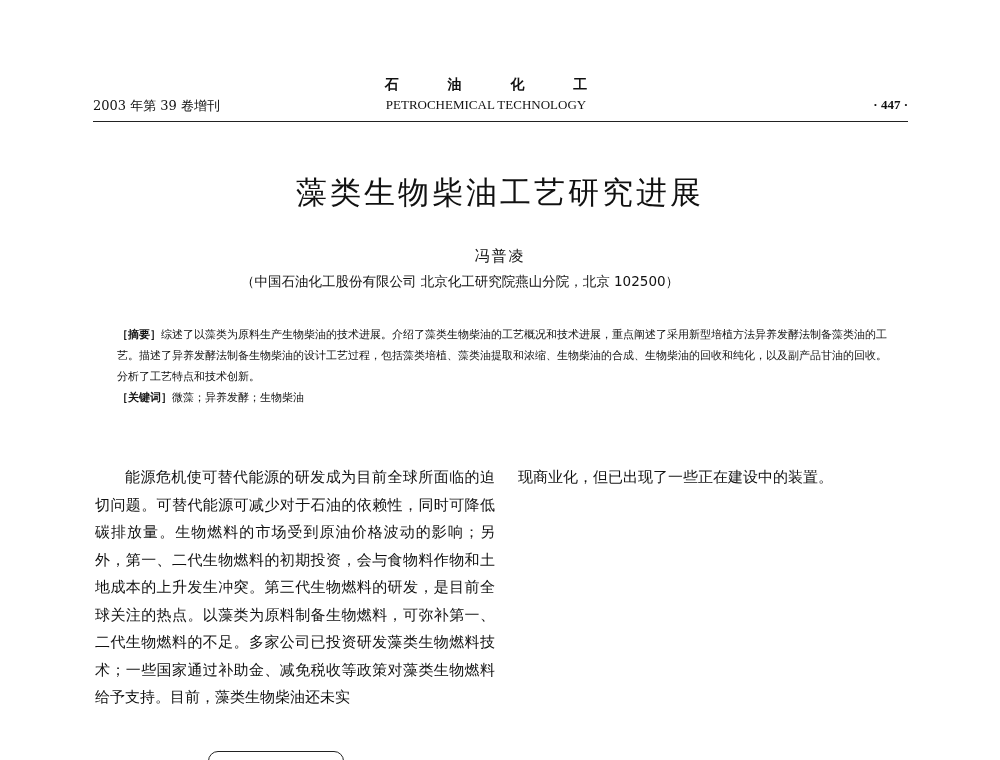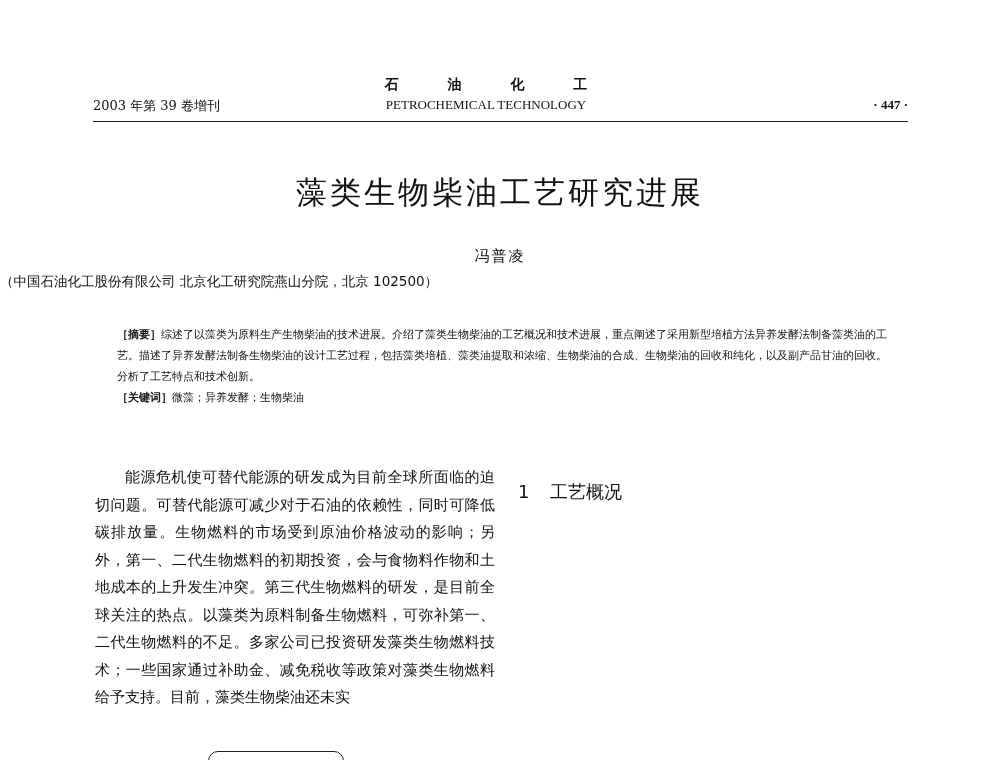--- a/index.html
+++ b/index.html
@@ -6,21 +6,21 @@
   body { width:1000px; height:760px; position:relative; overflow:hidden; color:#111; font-family:"DejaVu Serif", serif; }
   .abs { position:absolute; }
   .hdr-left { left:93px; top:97px; font-size:13px; }
   .hdr-center { left:0; width:972px; text-align:center; }
   .hdr-cn { top:76px; font-size:14px; letter-spacing:22px; font-weight:bold; padding-left:22px; box-sizing:border-box; }
   .hdr-en { top:97px; font-size:13px; font-family:"Liberation Serif", serif; }
   .hdr-page { right:92px; top:97px; font-size:13px; font-family:"Liberation Serif", serif; font-weight:bold; }
   .hdr-rule { left:93px; top:121px; width:815px; height:0; border-top:1.5px solid #222; }
   .title { left:0; width:1000px; top:172px; text-align:center; font-size:31px; letter-spacing:3px; font-family:"DejaVu Sans", sans-serif; }
   .author { left:0; width:1000px; top:247px; text-align:center; font-size:15px; letter-spacing:2px; }
-  .affil { left:0; width:920px; top:273px; font-size:13.5px; font-family:"DejaVu Sans", sans-serif; }
+  .affil { left:0; width:920px; top:273px; text-align:center; font-size:13.5px; font-family:"DejaVu Sans", sans-serif; }
   .abstract { left:117px; top:324px; width:770px; font-size:11px; line-height:21px; font-family:"DejaVu Sans", sans-serif; }
   .abstract p { margin:0; }
   .lbl { font-weight:bold; }
   .gap { display:inline-block; width:44px; }
   .col { top:464px; width:400px; font-size:15px; line-height:27.5px; font-family:"DejaVu Sans", sans-serif; }
   .col p { margin:0; text-align:justify; }
   .col-left { left:95px; }
   .col-right { left:518px; }
   .indent { text-indent:2em; }
   .section-heading { font-size:18px; margin:14px 0 12px 0 !important; }
@@ -47,16 +47,16 @@
   <p>
     <span class="lbl">［关键词］</span><span>微藻；异养发酵；生物柴油</span>
   </p>
 </div>
 
 <div class="abs col col-left">
   <p class="indent">能源危机使可替代能源的研发成为目前全球所面临的迫切问题。可替代能源可减少对于石油的依赖性，同时可降低碳排放量。生物燃料的市场受到原油价格波动的影响；另外，第一、二代生物燃料的初期投资，会与食物料作物和土地成本的上升发生冲突。第三代生物燃料的研发，是目前全球关注的热点。以藻类为原料制备生物燃料，可弥补第一、二代生物燃料的不足。多家公司已投资研发藻类生物燃料技术；一些国家通过补助金、减免税收等政策对藻类生物燃料给予支持。目前，藻类生物柴油还未实</p>
 </div>
 
 <div class="abs col col-right">
-  <p class="section-heading"><span class="num">1</span><span>工艺概况</span></p>
+  <p>现商业化，但已出现了一些正在建设中的装置。</p>
 </div>
 
 <div class="abs fig-box"></div>
 
 </body></html>

